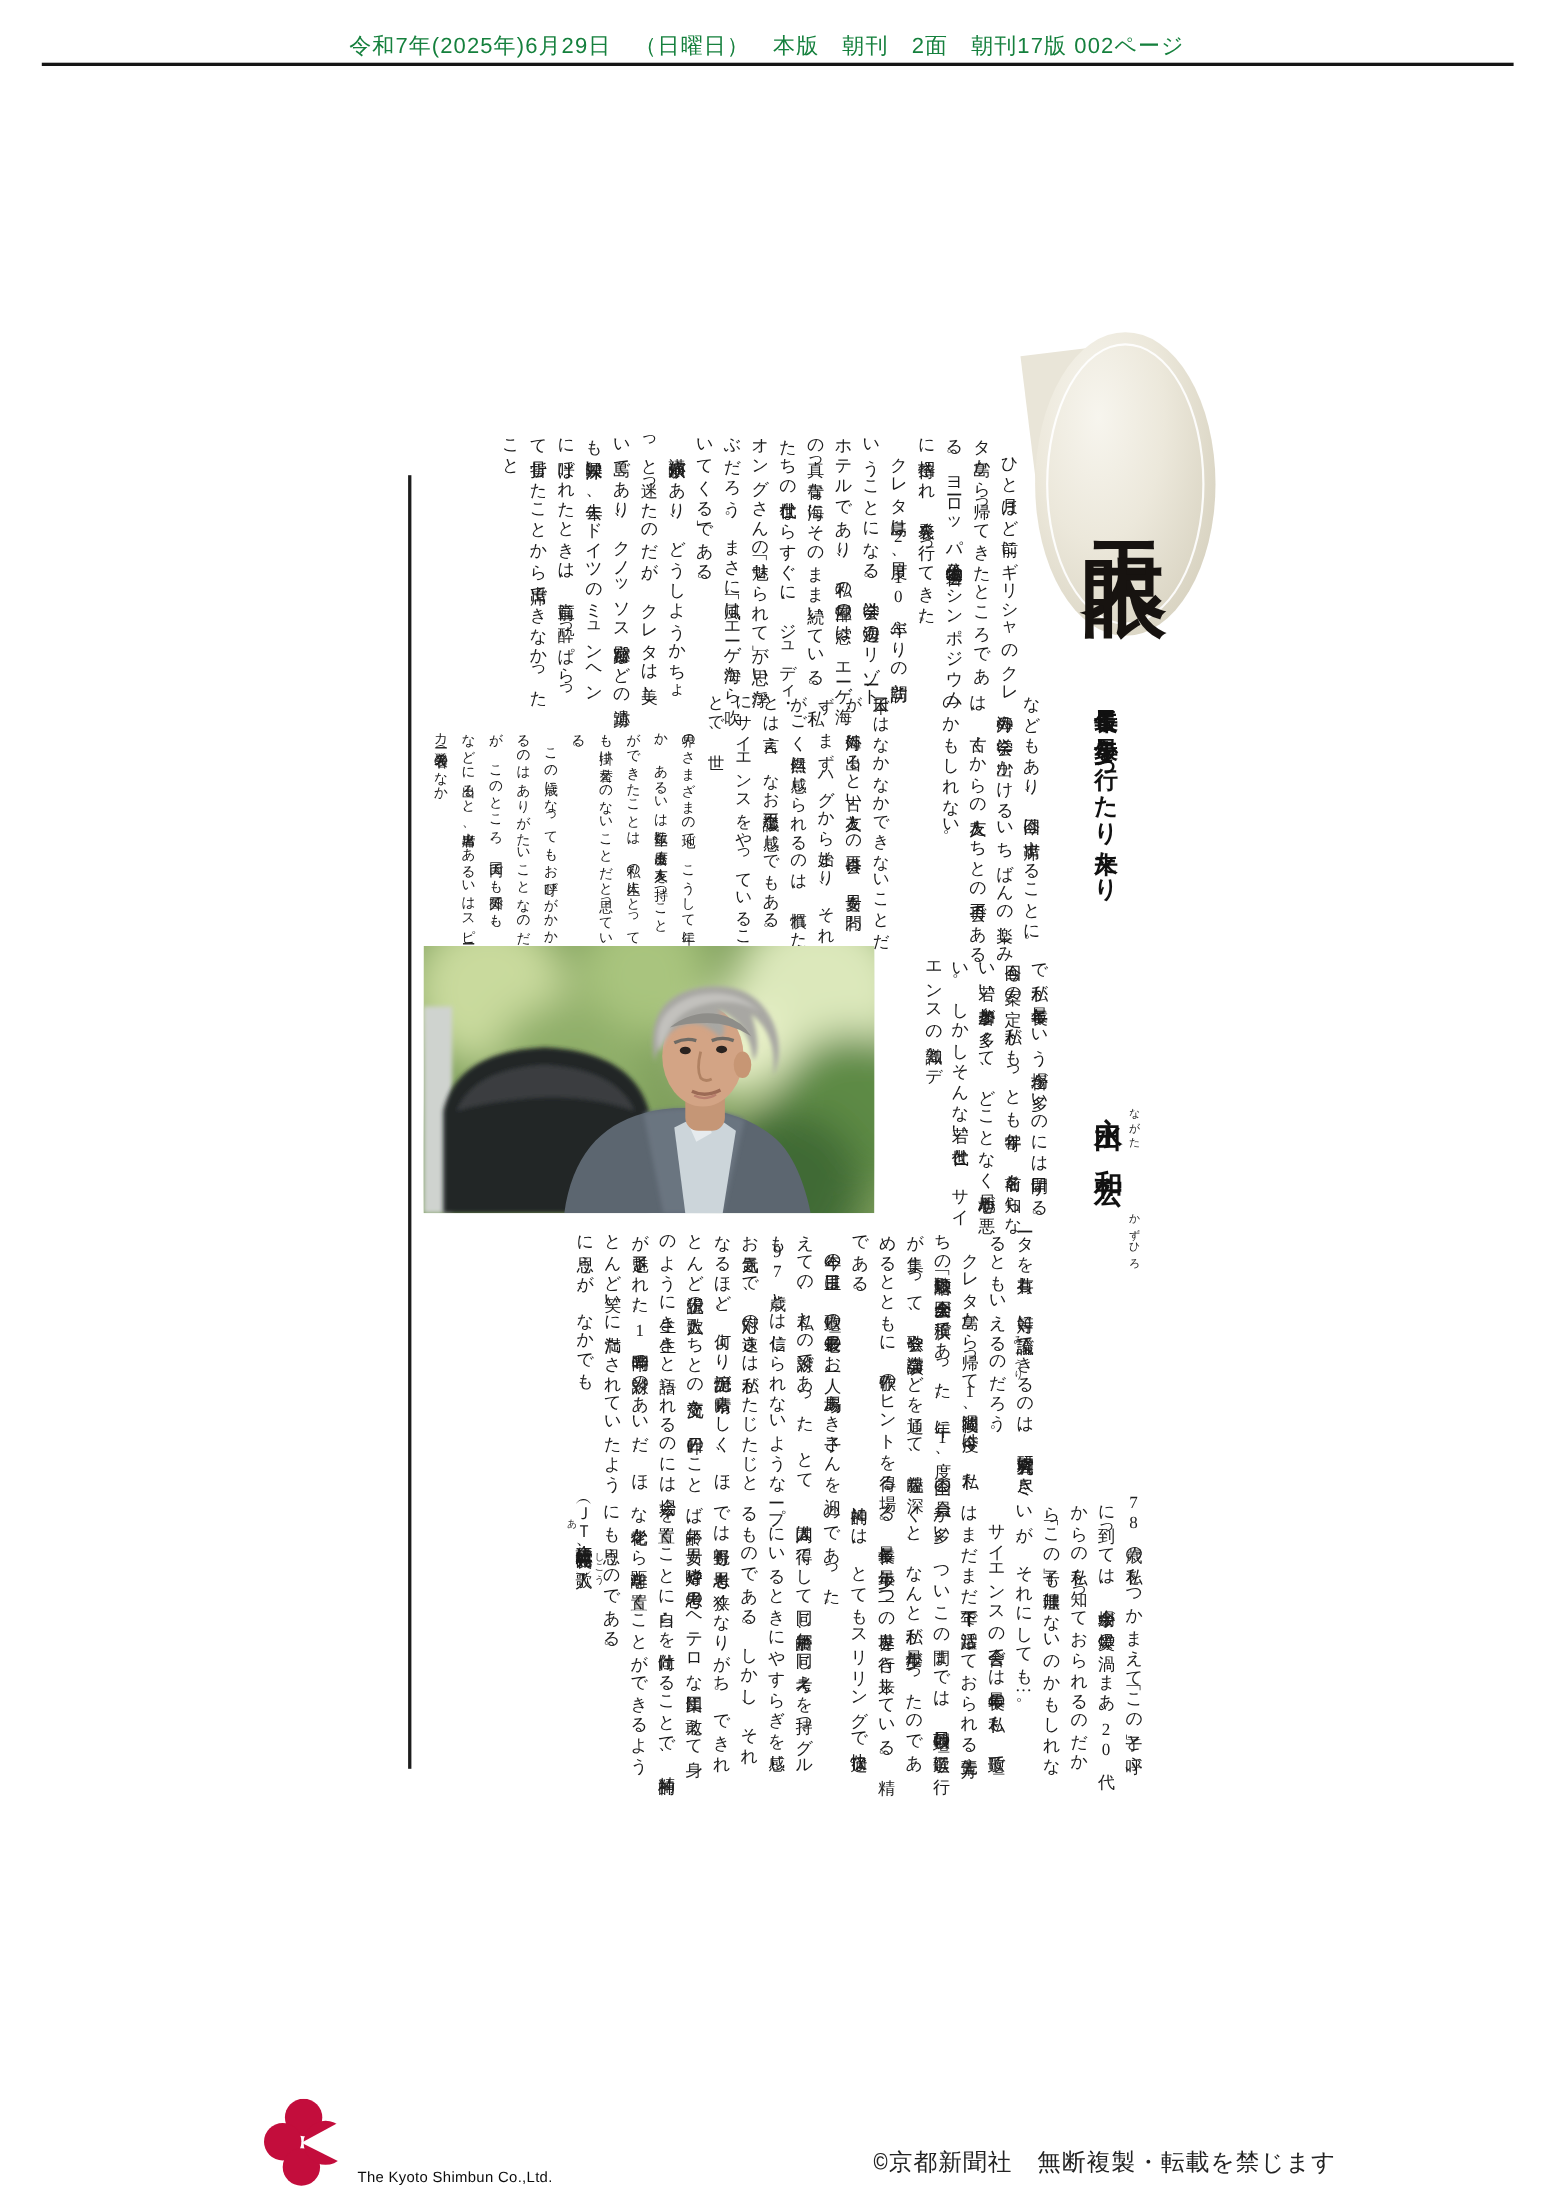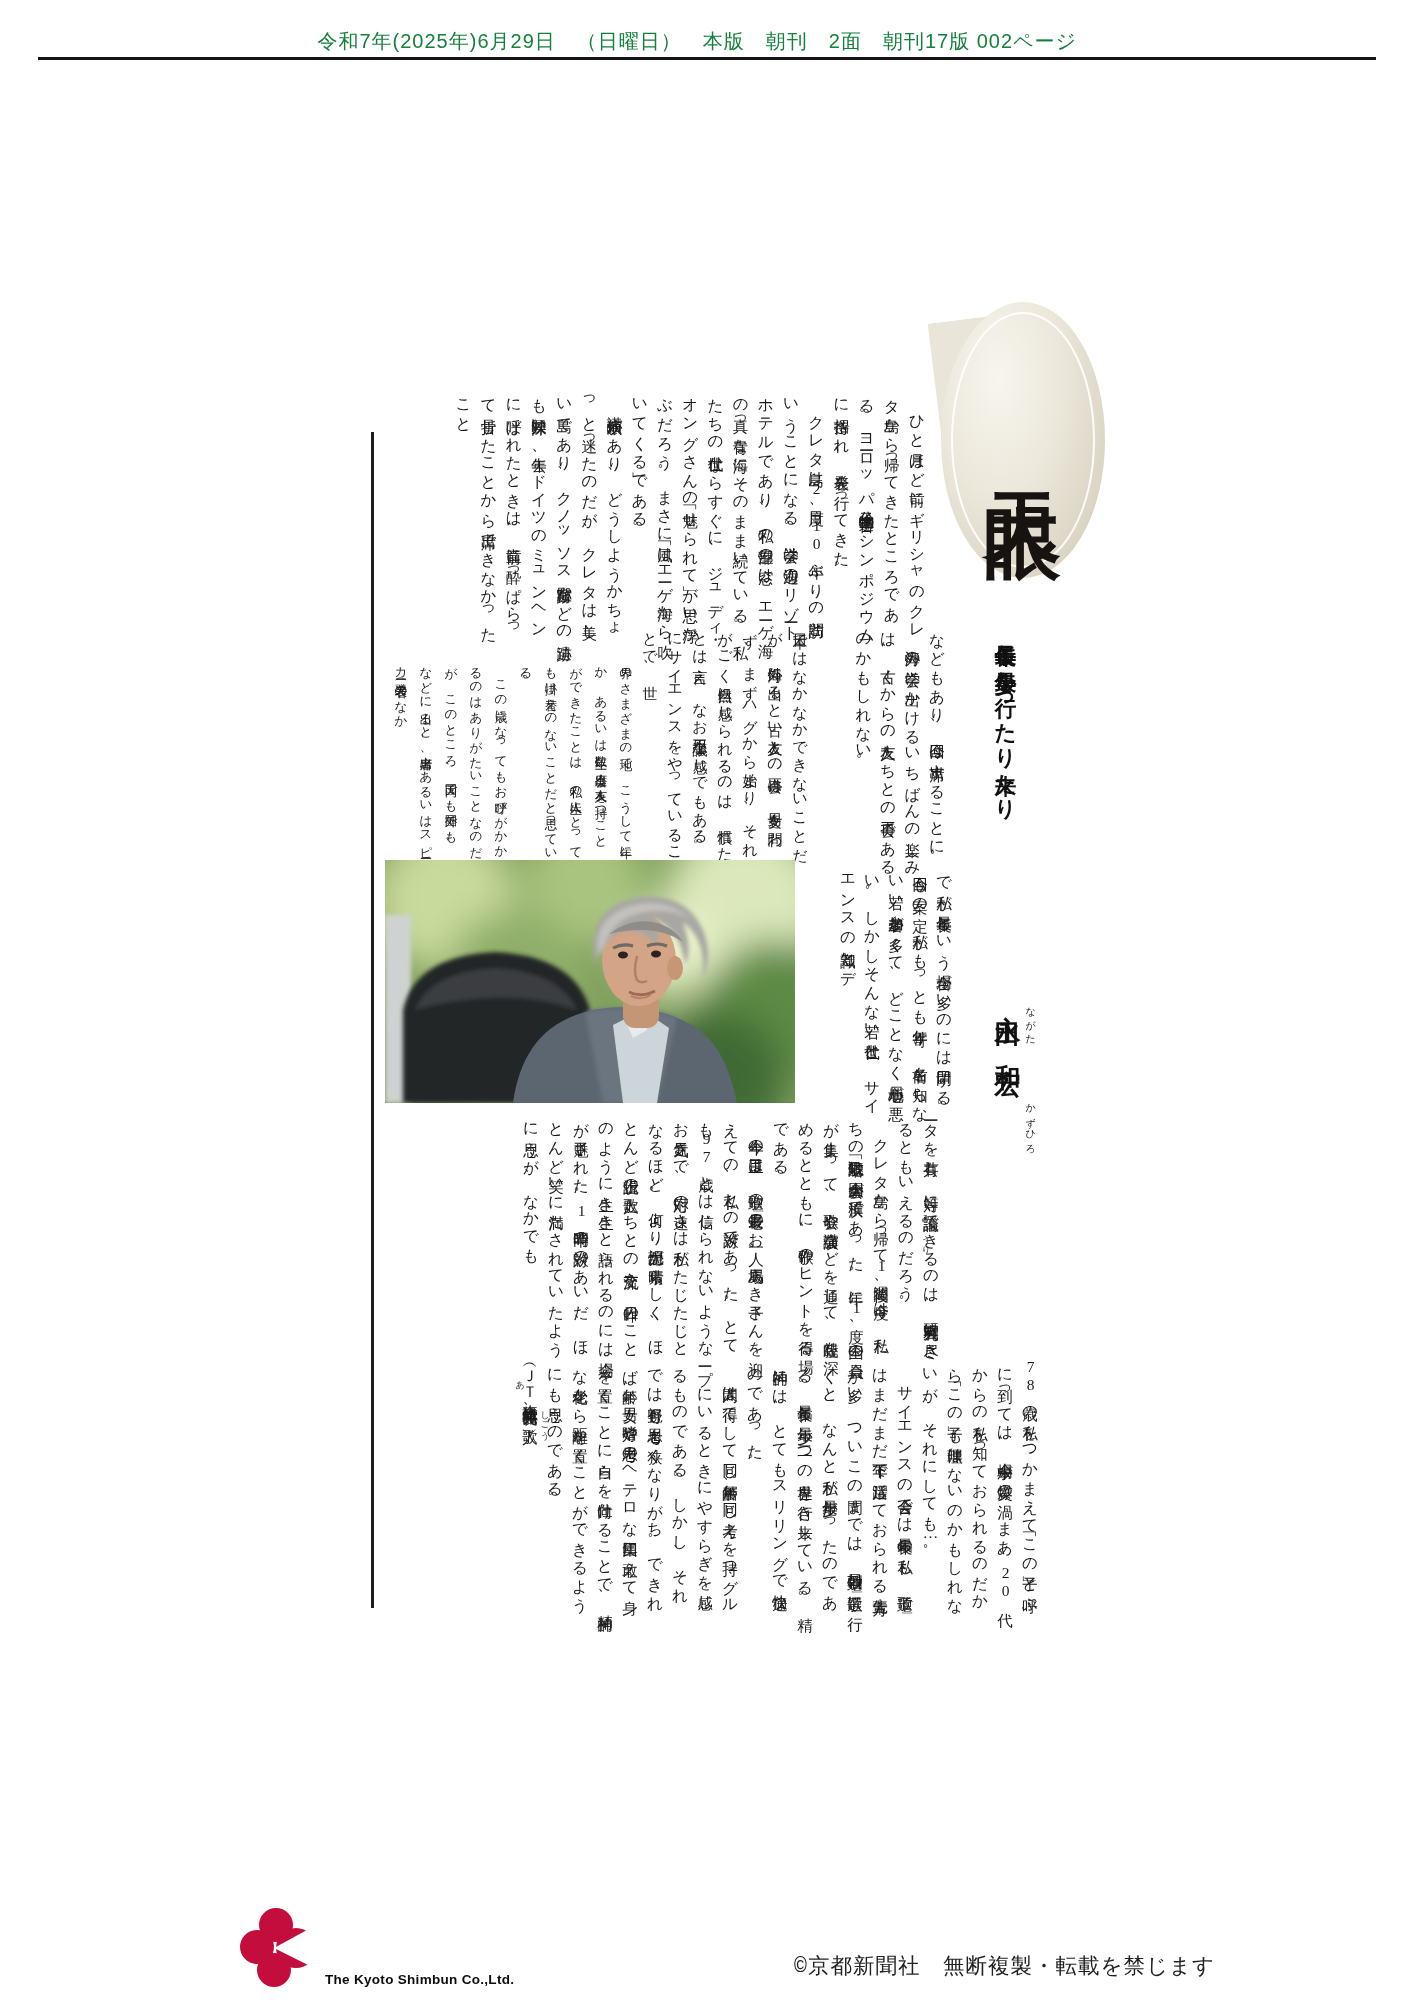--- a/index.html
+++ b/index.html
@@ -39,21 +39,21 @@
   .tengan .tengan-text{position:absolute;left:0;top:26px;width:175px;height:240px;writing-mode:vertical-rl;
         text-orientation:upright;font-size:78px;font-weight:900;color:#171310;text-align:center;
         letter-spacing:14px;line-height:175px;font-family:"Liberation Serif",serif;}
   
   .photo{position:absolute;left:385px;top:860px;width:410px;height:243px;overflow:hidden;}
   
   .pub-mark{position:absolute;left:240px;top:1908px;width:78px;height:86px;}
   .pub-name{position:absolute;left:322px;top:1924px;font-family:"Liberation Sans",sans-serif;
         font-size:41px;font-weight:700;letter-spacing:2px;color:#0c0c0c;}
   .pub-en{position:absolute;left:325px;top:1972px;font-family:"Liberation Sans",sans-serif;
-        font-size:13.5px;font-weight:700;letter-spacing:0.3px;color:#0c0c0c;}
+        font-size:13.5px;font-weight:400;letter-spacing:0.3px;color:#0c0c0c;}
   .copyright{position:absolute;left:794px;top:1951px;font-family:Liberation Mono, monospace;
         font-size:21.5px;letter-spacing:1px;color:#222;}
 </style>
 </head>
 <body>
 
 <div id="page">
 
   <div class="header-line">令和7年(2025年)6月29日　（日曜日）　本版　朝刊　2面　朝刊17版 002ページ</div>
   <div class="header-rule"></div>

